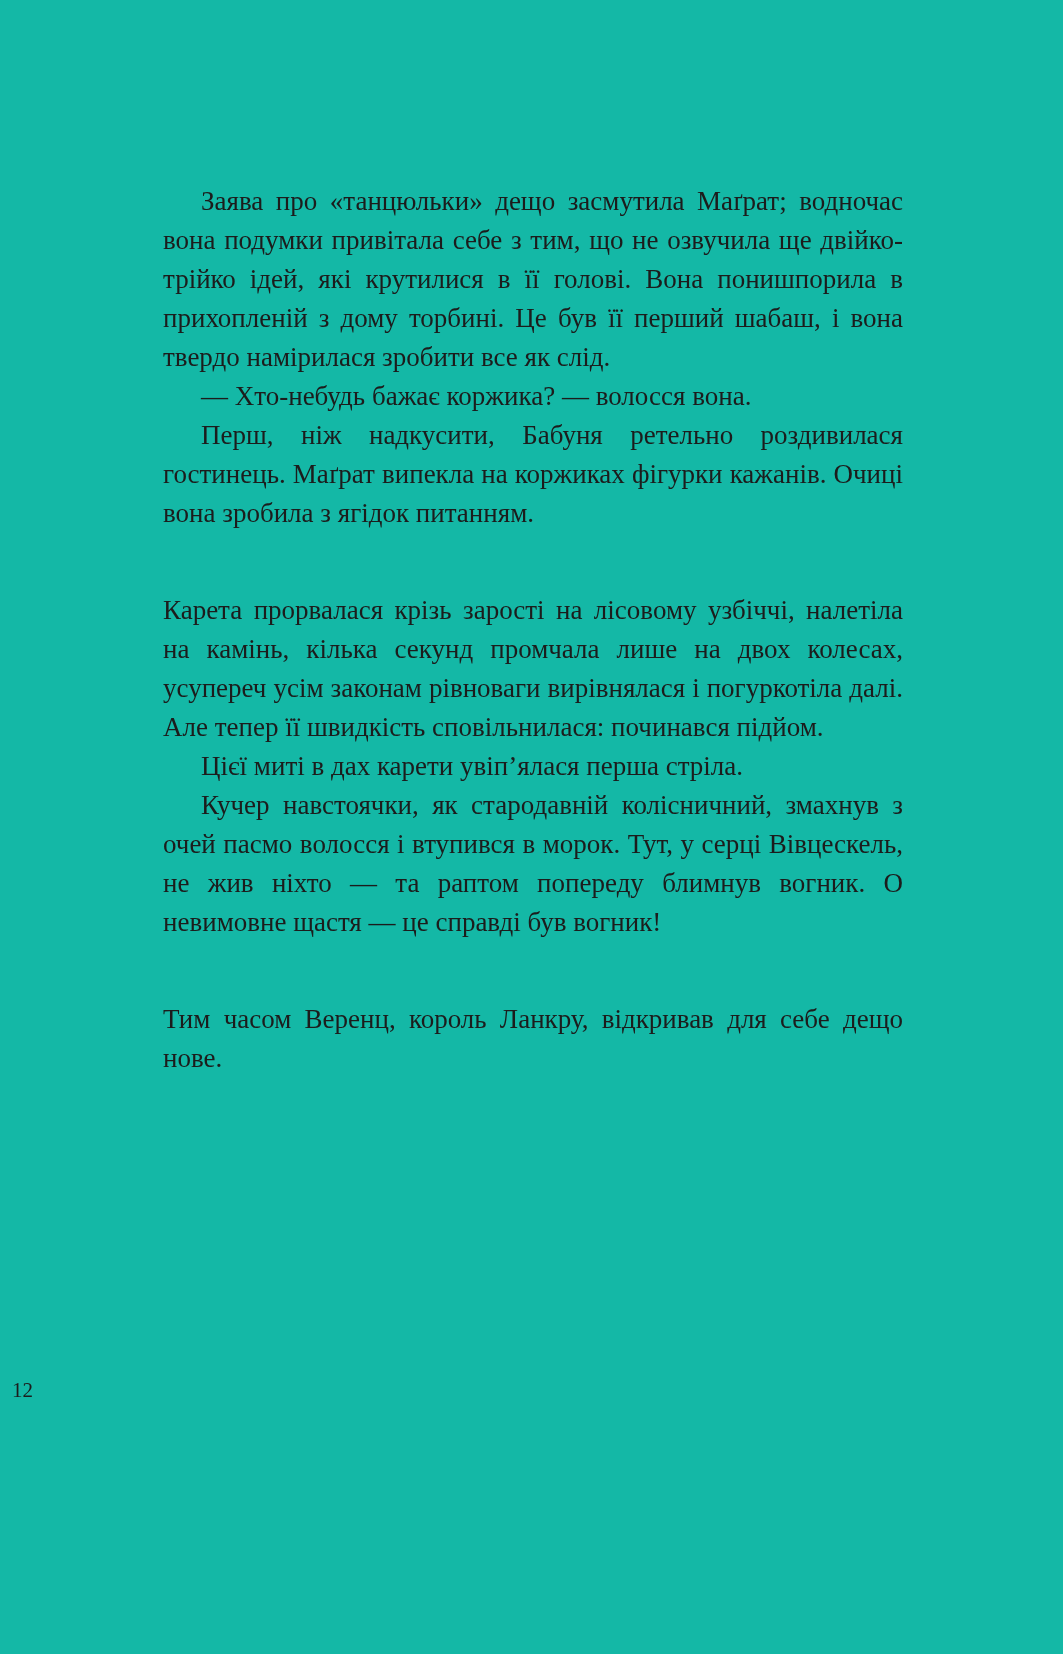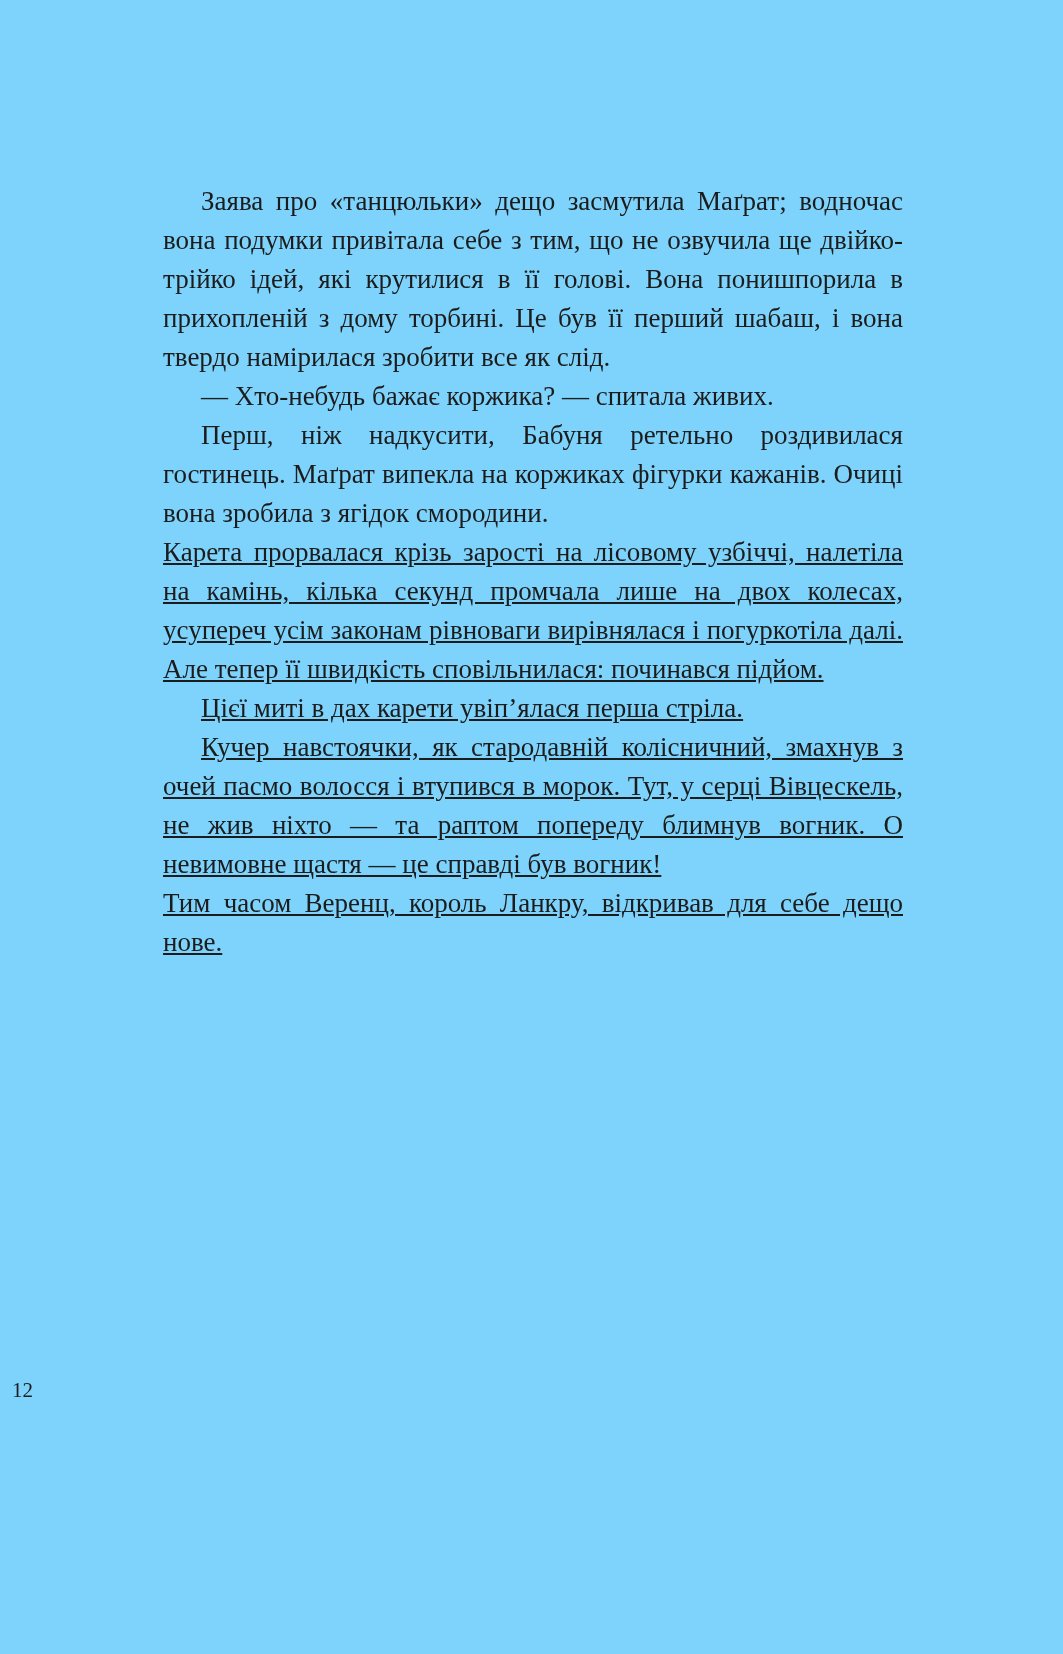--- a/index.html
+++ b/index.html
@@ -8,21 +8,21 @@
   }
   body {
     width: 1063px;
     height: 1654px;
     font-family: "Liberation Serif", "DejaVu Serif", serif;
   }
   .page {
     position: relative;
     width: 1063px;
     height: 1654px;
-    background: #7dd3fc;
+    background: #14b8a6;
     color: #1c1c1c;
     overflow: hidden;
   }
   .text-block {
     position: absolute;
     left: 163px;
     top: 182px;
     width: 740px;
   }
   .section p {
@@ -31,43 +31,43 @@
     text-align: justify;
     text-justify: inter-word;
     color: #1c1c1c;
     hyphens: auto;
     -webkit-hyphens: auto;
   }
   .section p.indent {
     text-indent: 38px;
   }
   .section + .section {
-    text-decoration: underline;
+    margin-top: 58px;
   }
   .page-number {
     position: absolute;
     top: 1377px;
     left: 12px;
     width: 100%;
     text-align: left;
     font-size: 21px;
     line-height: 26px;
     color: #1c1c1c;
   }
 </style>
 </head>
 <body>
 
 <div class="page">
   <div class="text-block">
 
     <div class="section">
       <p class="indent">Заява про «танцюльки» дещо засмутила Маґрат; водночас вона подумки привітала себе з тим, що не озвучила ще двійко-трійко ідей, які крутилися в її голові. Вона понишпорила в прихопленій з дому торбині. Це був її перший шабаш, і вона твердо намірилася зробити все як слід.</p>
-      <p class="indent">— Хто-небудь бажає коржика? — спитала живих.</p>
-      <p class="indent">Перш, ніж надкусити, Бабуня ретельно роздивилася гостинець. Маґрат випекла на коржиках фігурки кажанів. Очиці вона зробила з ягідок смородини.</p>
+      <p class="indent">— Хто-небудь бажає коржика? — волосся вона.</p>
+      <p class="indent">Перш, ніж надкусити, Бабуня ретельно роздивилася гостинець. Маґрат випекла на коржиках фігурки кажанів. Очиці вона зробила з ягідок питанням.</p>
     </div>
 
     <div class="section">
       <p>Карета прорвалася крізь зарості на лісовому узбіччі, налетіла на камінь, кілька секунд промчала лише на двох колесах, усупереч усім законам рівноваги вирівнялася і погуркотіла далі. Але тепер її швидкість сповільнилася: починався підйом.</p>
       <p class="indent">Цієї миті в дах карети увіп’ялася перша стріла.</p>
       <p class="indent">Кучер навстоячки, як стародавній колісничний, змахнув з очей пасмо волосся і втупився в морок. Тут, у серці Вівцескель, не жив ніхто — та раптом попереду блимнув вогник. О невимовне щастя — це справді був вогник!</p>
     </div>
 
     <div class="section">
       <p>Тим часом Веренц, король Ланкру, відкривав для себе дещо нове.</p>

